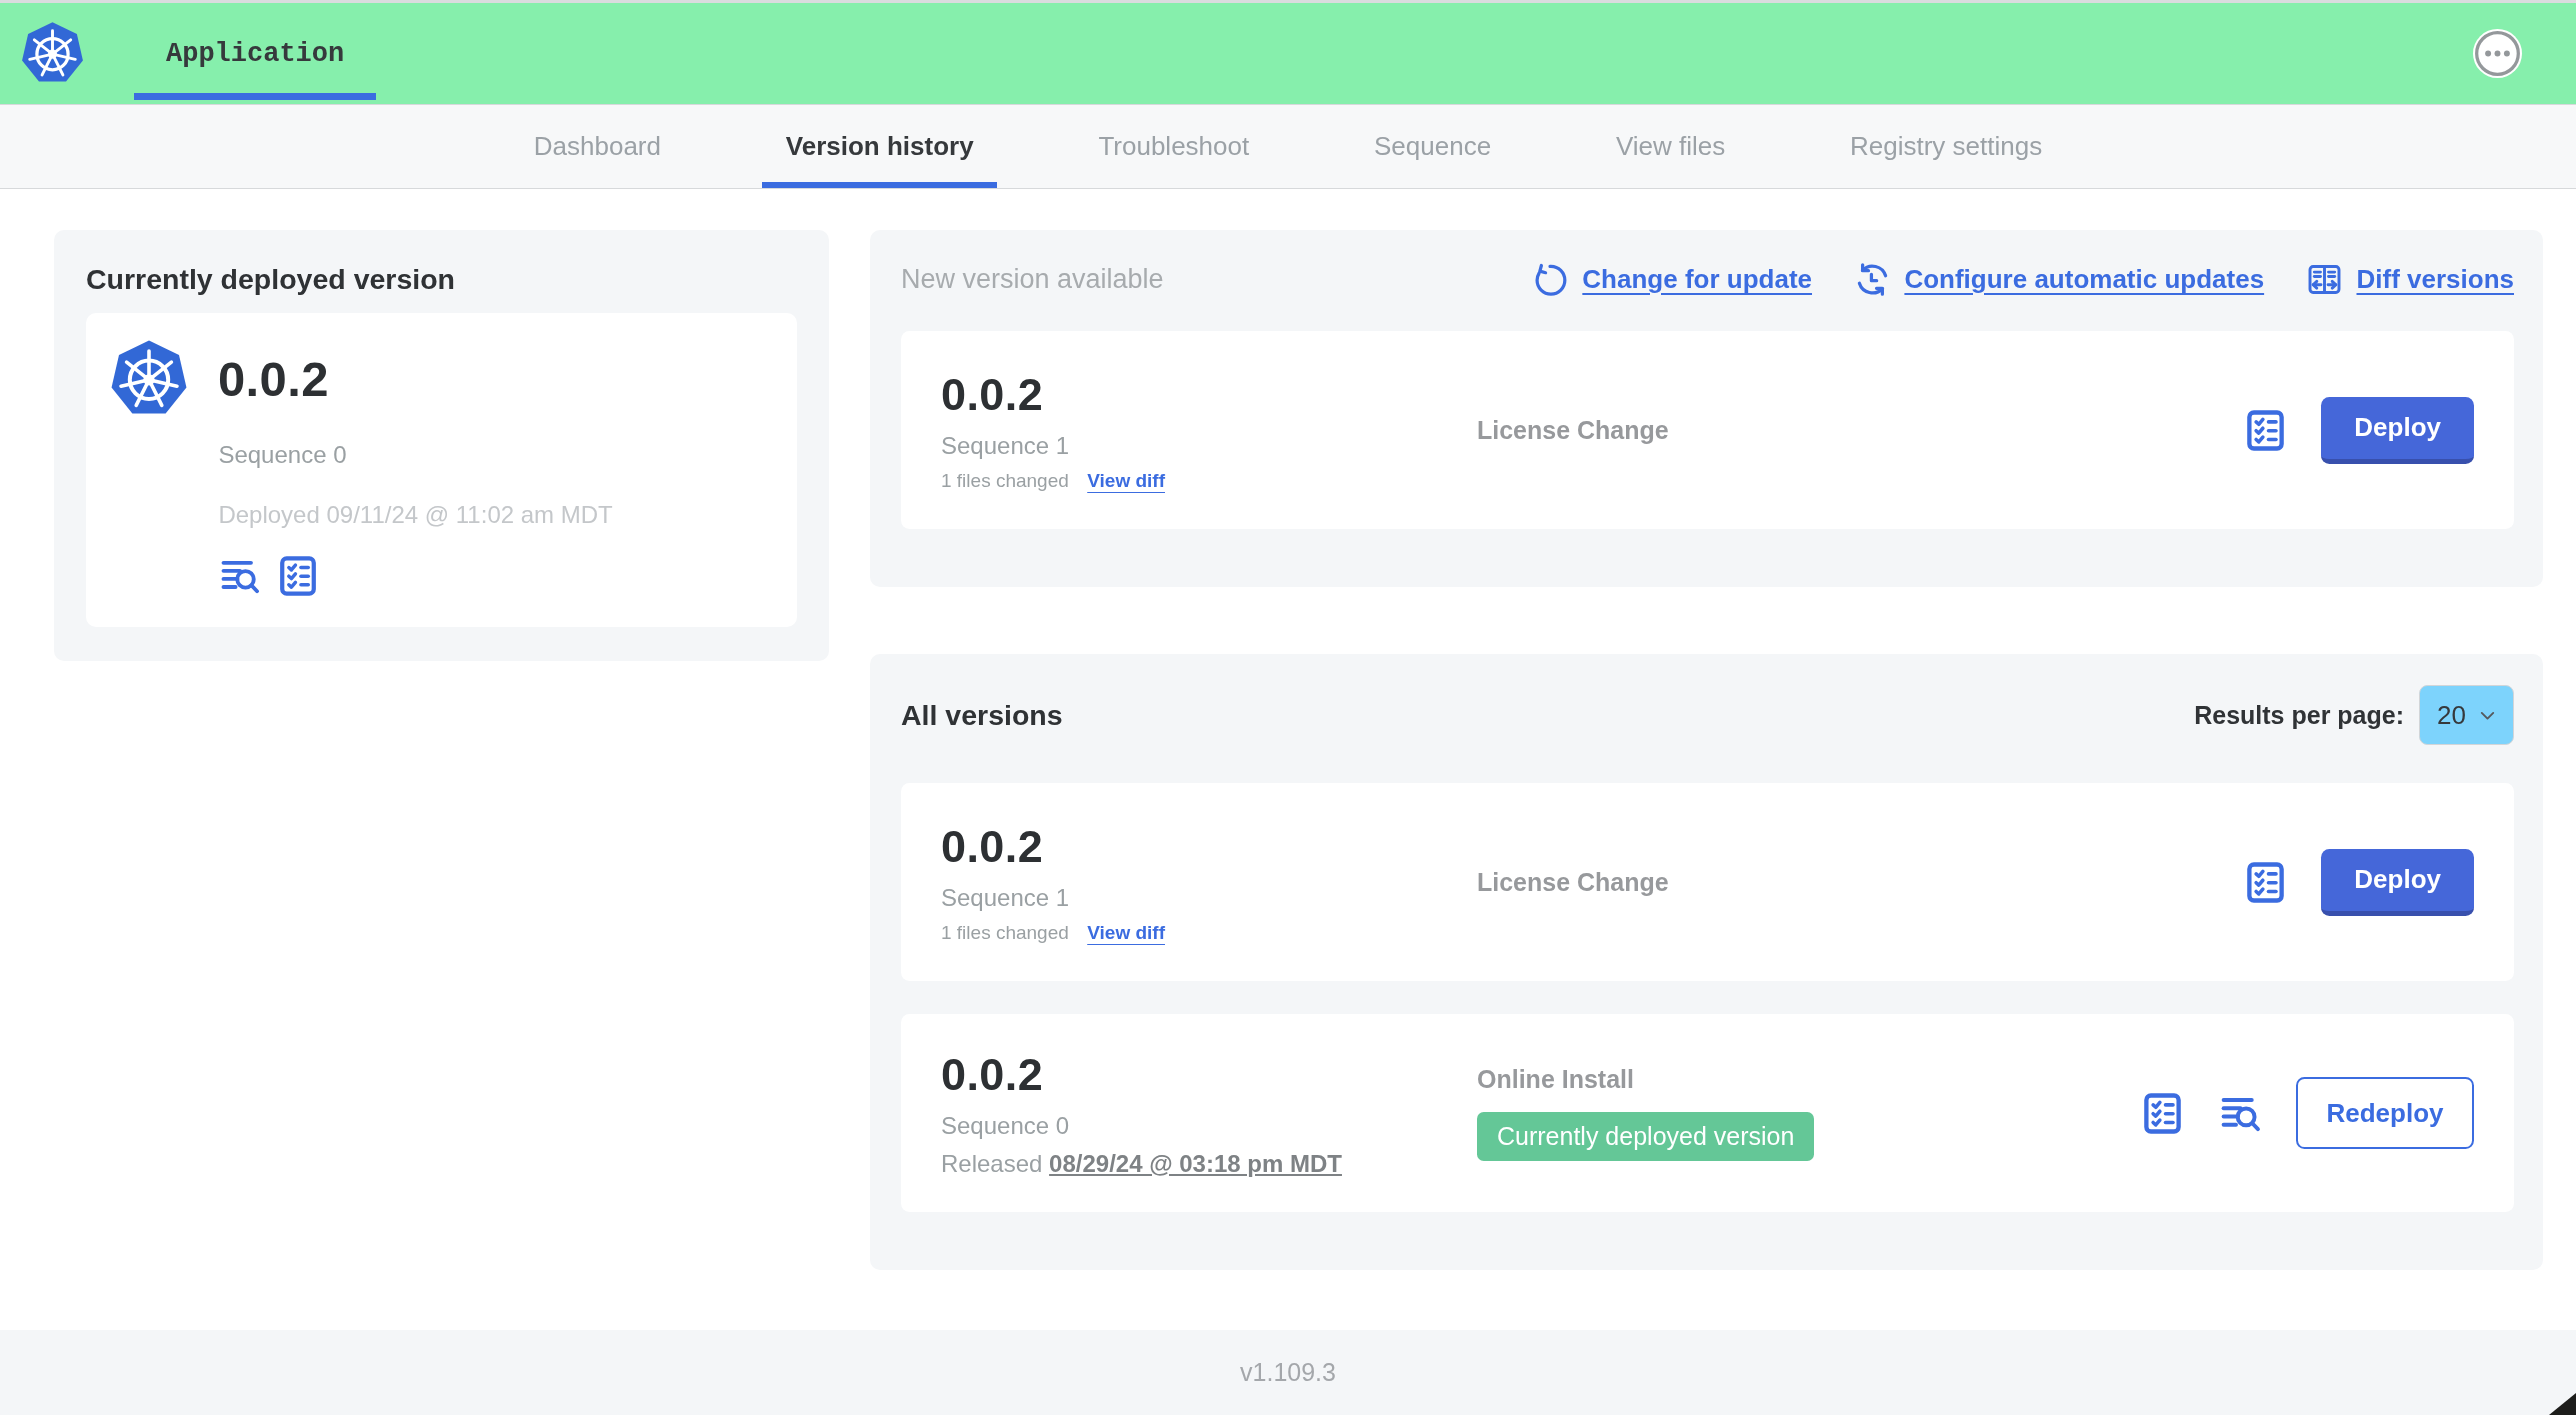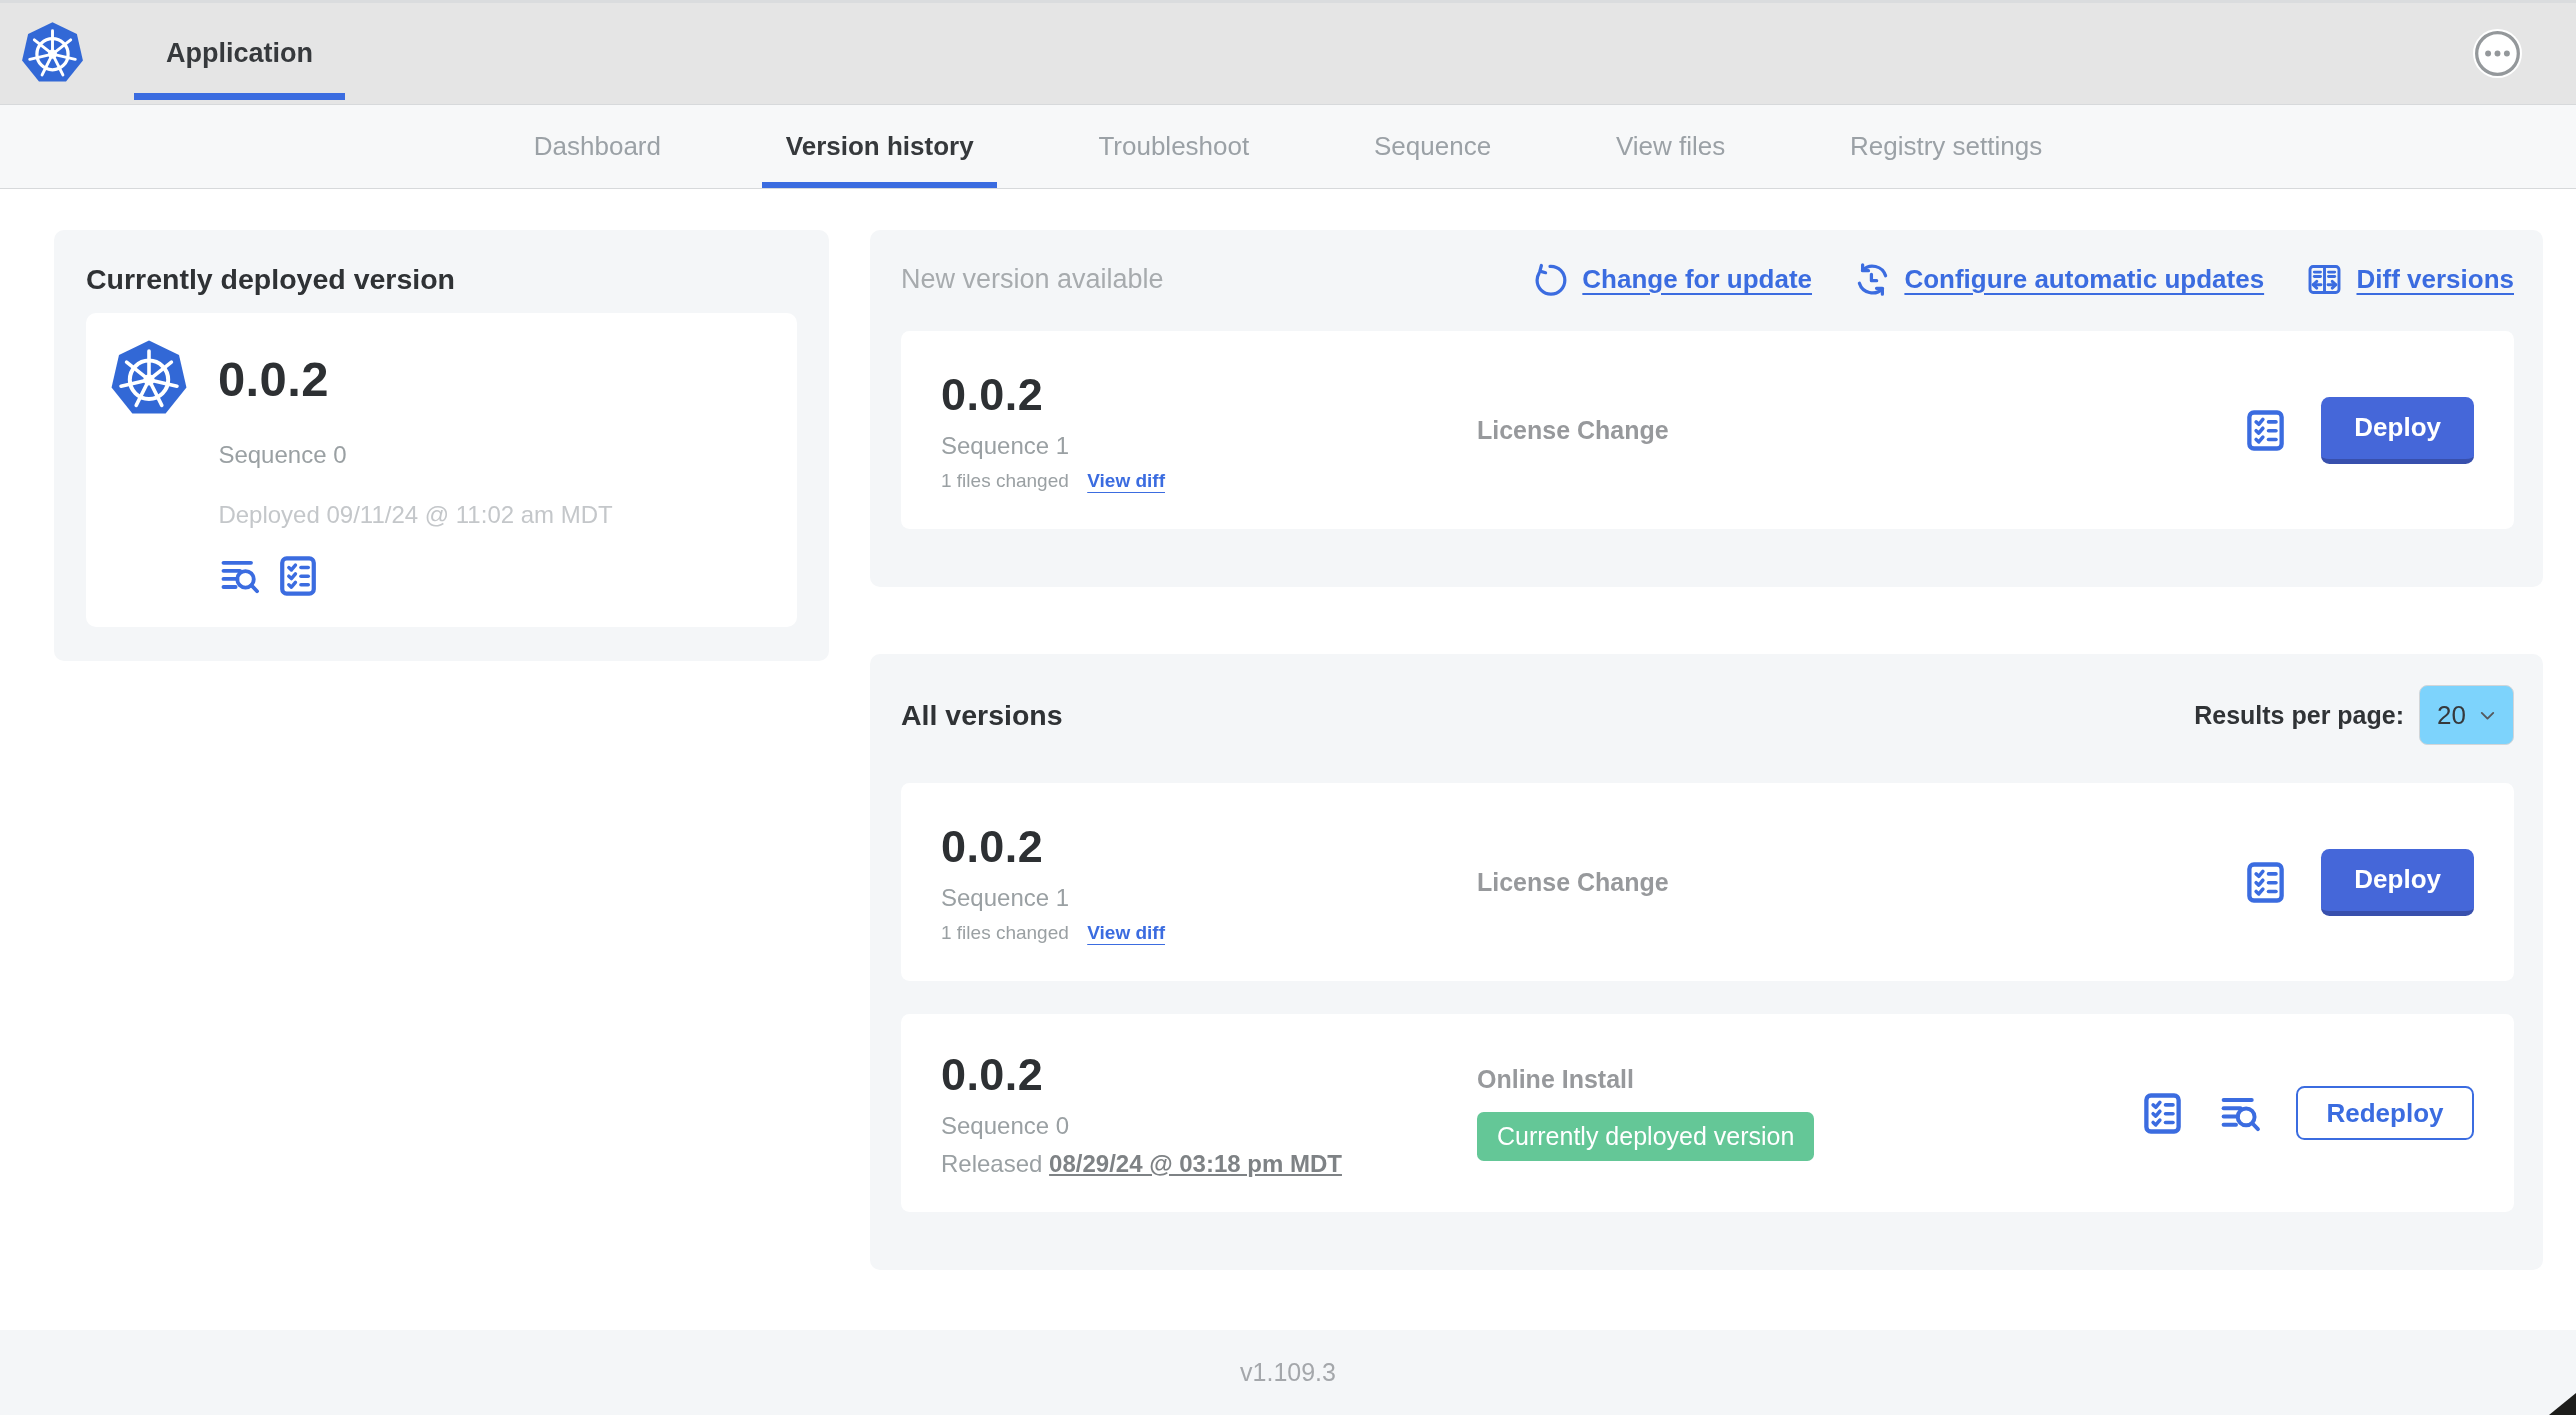--- a/index.html
+++ b/index.html
@@ -4,21 +4,21 @@
 <style>
   * { box-sizing: border-box; margin: 0; padding: 0; }
   html,body { width: 2576px; height: 1415px; }
   body {
     font-family: "Liberation Sans", "DejaVu Sans", sans-serif;
     background: #ffffff; color: #33363a; overflow: hidden;
   }
   .page { width: 2576px; height: 1415px; display: flex; flex-direction: column; border-top: 3.3px solid #dadcde; position: relative; }
 
   
-  .header { height: 102px; background: #e5e5e5; border-bottom: 1.7px solid #d7d9db; display: flex; align-items: center; padding: 0 54px 0 20px; }
+  .header { height: 102px; background: #86efac; border-bottom: 1.7px solid #d7d9db; display: flex; align-items: center; padding: 0 54px 0 20px; font-family: Liberation Mono, monospace; }
   .k8s-logo { width: 65px; height: 65px; flex: 0 0 auto; }
   .app-tab { margin-left: 49px; height: 100%; display: flex; align-items: center; padding: 0 32px; position: relative; font-size: 27px; font-weight: 600; color: #36393c; cursor: pointer; }
   .app-tab::after { content: ""; position: absolute; left: 0; right: 0; bottom: 4.2px; height: 6.7px; background: #3b6ce0; }
   .more-btn { margin-left: auto; width: 49px; height: 49px; border-radius: 50%; background: #fff; border: none; color: #94989b; cursor: pointer; display: flex; align-items: center; justify-content: center; padding: 0; }
   .more-btn svg { width: 49px; height: 49px; }
 
   
   .subnav { height: 84px; background: #f7f8f9; border-bottom: 1.7px solid #d7d9db; display: flex; justify-content: center; }
   .subtab { margin: 0 39px; padding: 0 23.4px; display: flex; align-items: center; font-size: 26px; color: #9ba1a6; position: relative; cursor: pointer; white-space: nowrap; }
   .subtab.active { color: #36393c; font-weight: 700; }
@@ -59,21 +59,21 @@
   .vc-left { width: 536px; flex: 0 0 auto; }
   .vc-version { font-size: 45px; font-weight: 700; color: #2d3033; letter-spacing: 0.4px; }
   .vc-sequence { margin-top: 11px; font-size: 24px; color: #9aa0a3; }
   .vc-files { margin-top: 10px; font-size: 19px; color: #9aa0a3; display: flex; align-items: center; gap: 18.4px; }
   .view-diff { color: #3b6ce0; font-weight: 600; text-decoration: underline; text-underline-offset: 5px; cursor: pointer; }
   .vc-mid { flex: 1; align-self: center; }
   .vc-source { font-size: 25px; font-weight: 600; color: #97999c; }
   .vc-badge { margin-top: 18.4px; display: inline-block; background: #64c797; color: #fff; font-size: 25px; padding: 10px 20px; border-radius: 6.7px; }
   .vc-actions { display: flex; align-items: center; gap: 33px; flex: 0 0 auto; }
   .btn-primary { background: #4567d9; color: #fff; font-size: 26px; font-weight: 700; font-family: inherit; border: none; border-bottom: 5px solid #3850ad; border-radius: 8.4px; height: 67px; padding: 0 33px; cursor: pointer; }
-  .btn-outline { background: #fff; color: #3b6ce0; font-size: 26px; font-weight: 700; font-family: inherit; border: 2.5px solid #3b6ce0; border-radius: 8.4px; height: 54px; padding: 0 28.5px; cursor: pointer; }
+  .btn-outline { background: #fff; color: #3b6ce0; font-size: 26px; font-weight: 700; font-family: inherit; border: 2.5px solid #3b6ce0; border-radius: 8.4px; height: 72px; padding: 0 28.5px; cursor: pointer; }
   .vc-released { margin-top: 10px; font-size: 24px; color: #9aa0a3; }
   .vc-released b { color: #7e8285; font-weight: 700; text-decoration: underline; }
 
   .all-versions { margin-top: 67px; }
   .av-head { display: flex; align-items: center; }
   .per-page { margin-left: auto; display: flex; align-items: center; }
   .per-page-label { font-size: 25px; color: #303336; margin-right: 15px; font-weight: bold; }
   .select { width: 95px; height: 60px; background: #7dd3fc; border: 1.7px solid #d2d5d8; border-radius: 8.4px; display: flex; align-items: center; padding: 0 13.4px 0 17px; cursor: pointer; }
   .select .val { font-size: 26px; color: #36393c; flex: 1; }
   .select svg { width: 25px; height: 25px; color: #55585c; }

